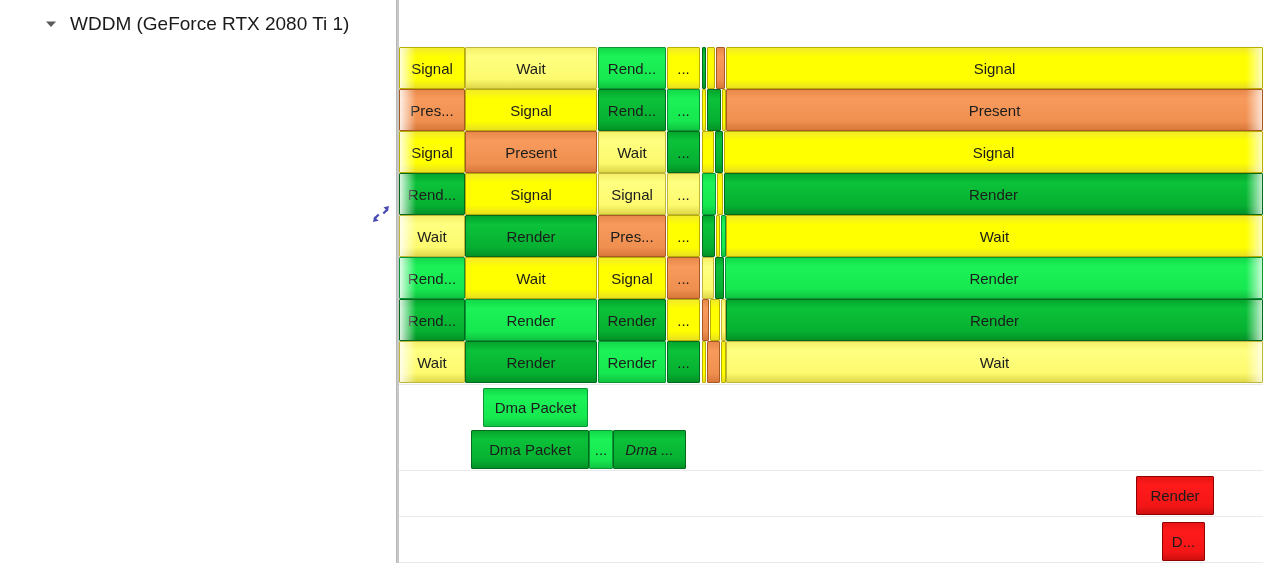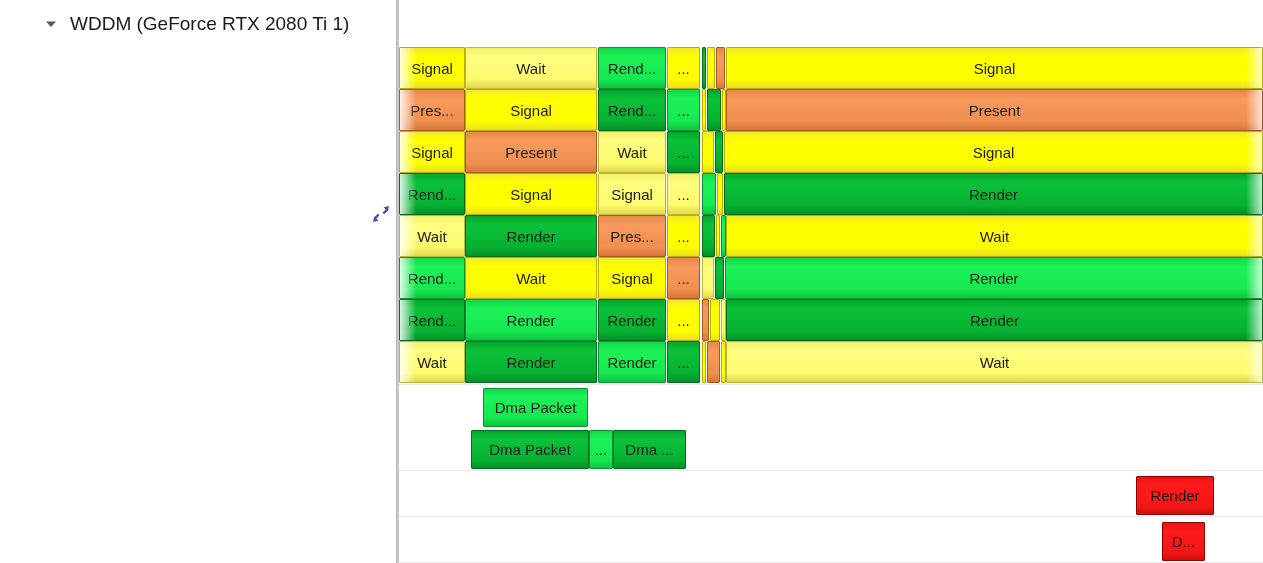--- a/index.html
+++ b/index.html
@@ -316,21 +316,21 @@
             <span>Dma Packet</span>
           </div>
         </div>
         <div class="track-row" style="top: 430px; height: 39px;">
           <div class="seg c-dgreen" style="left: 72px; width: 118px;">
             <span>Dma Packet</span>
           </div>
           <div class="seg c-lgreen" style="left: 190px; width: 24px;">
             <span>...</span>
           </div>
-          <div class="seg c-dgreen" style="left: 214px; width: 73px;">
+          <div class="seg c-dgreen" style="left: 214px; width: 73px; font-style: italic;">
             <span>Dma ...</span>
           </div>
         </div>
         <div class="track-row" style="top: 476px; height: 39px;">
           <div class="seg c-red" style="left: 737px; width: 78px;">
             <span>Render</span>
           </div>
         </div>
         <div class="track-row" style="top: 522px; height: 39px;">
           <div class="seg c-red" style="left: 763px; width: 43px;">

